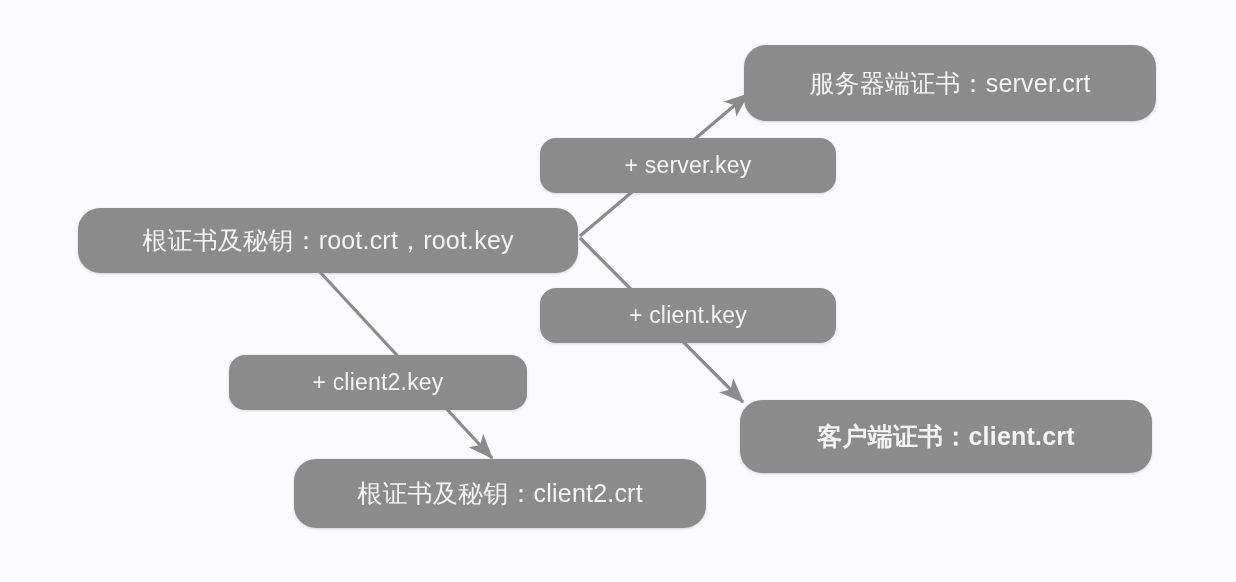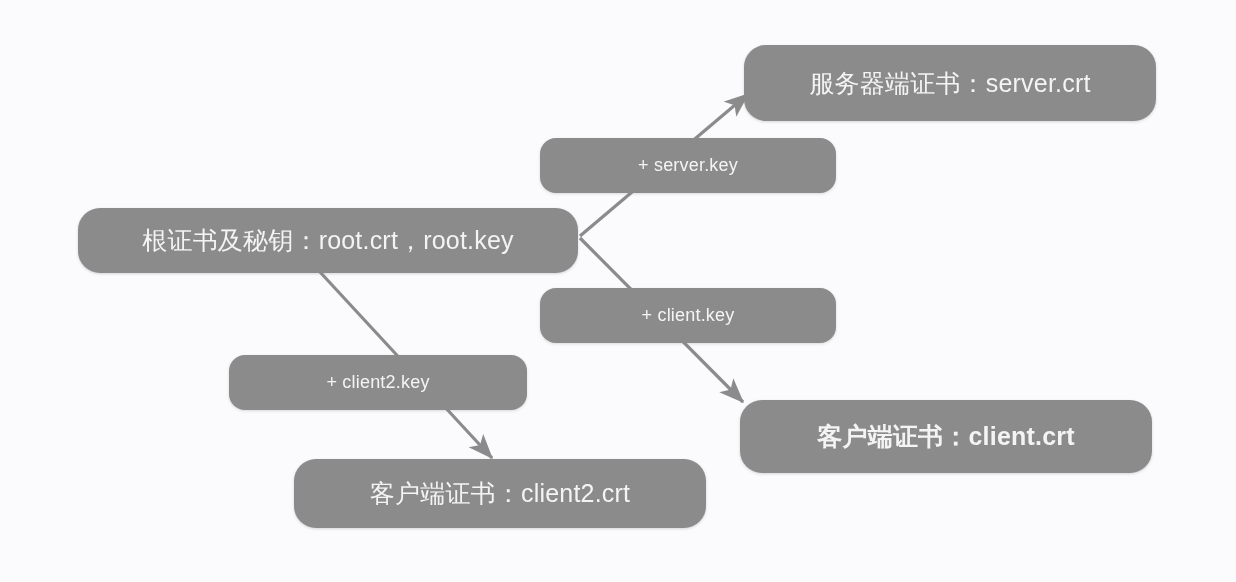--- a/index.html
+++ b/index.html
@@ -40,21 +40,21 @@
     letter-spacing: 0.2px;
     z-index: 2;
   }
   .node-primary {
     border-radius: 22px;
     font-size: 25px;
     box-shadow: 0 1px 3px rgba(120,120,125,0.28);
   }
   .node-tag {
     border-radius: 16px;
-    font-size: 18px;
+    font-size: 23px;
     box-shadow: 0 1px 3px rgba(120,120,125,0.25);
   }
   
   #node-server-crt {
     left: 744px; top: 45px; width: 412px; height: 76px;
   }
   #node-server-key {
     left: 540px; top: 138px; width: 296px; height: 55px;
   }
   #node-root {
@@ -110,16 +110,16 @@
 
   <div class="node node-tag" id="node-client2-key">
     <span>+ client2.key</span>
   </div>
 
   <div class="node node-primary" id="node-client-crt">
     <span>客户端证书：client.crt</span>
   </div>
 
   <div class="node node-primary" id="node-client2-crt">
-    <span>客户端证书：client2.crt</span>
+    <span>根证书及秘钥：client2.crt</span>
   </div>
 
 </div>
 
 </body></html>

